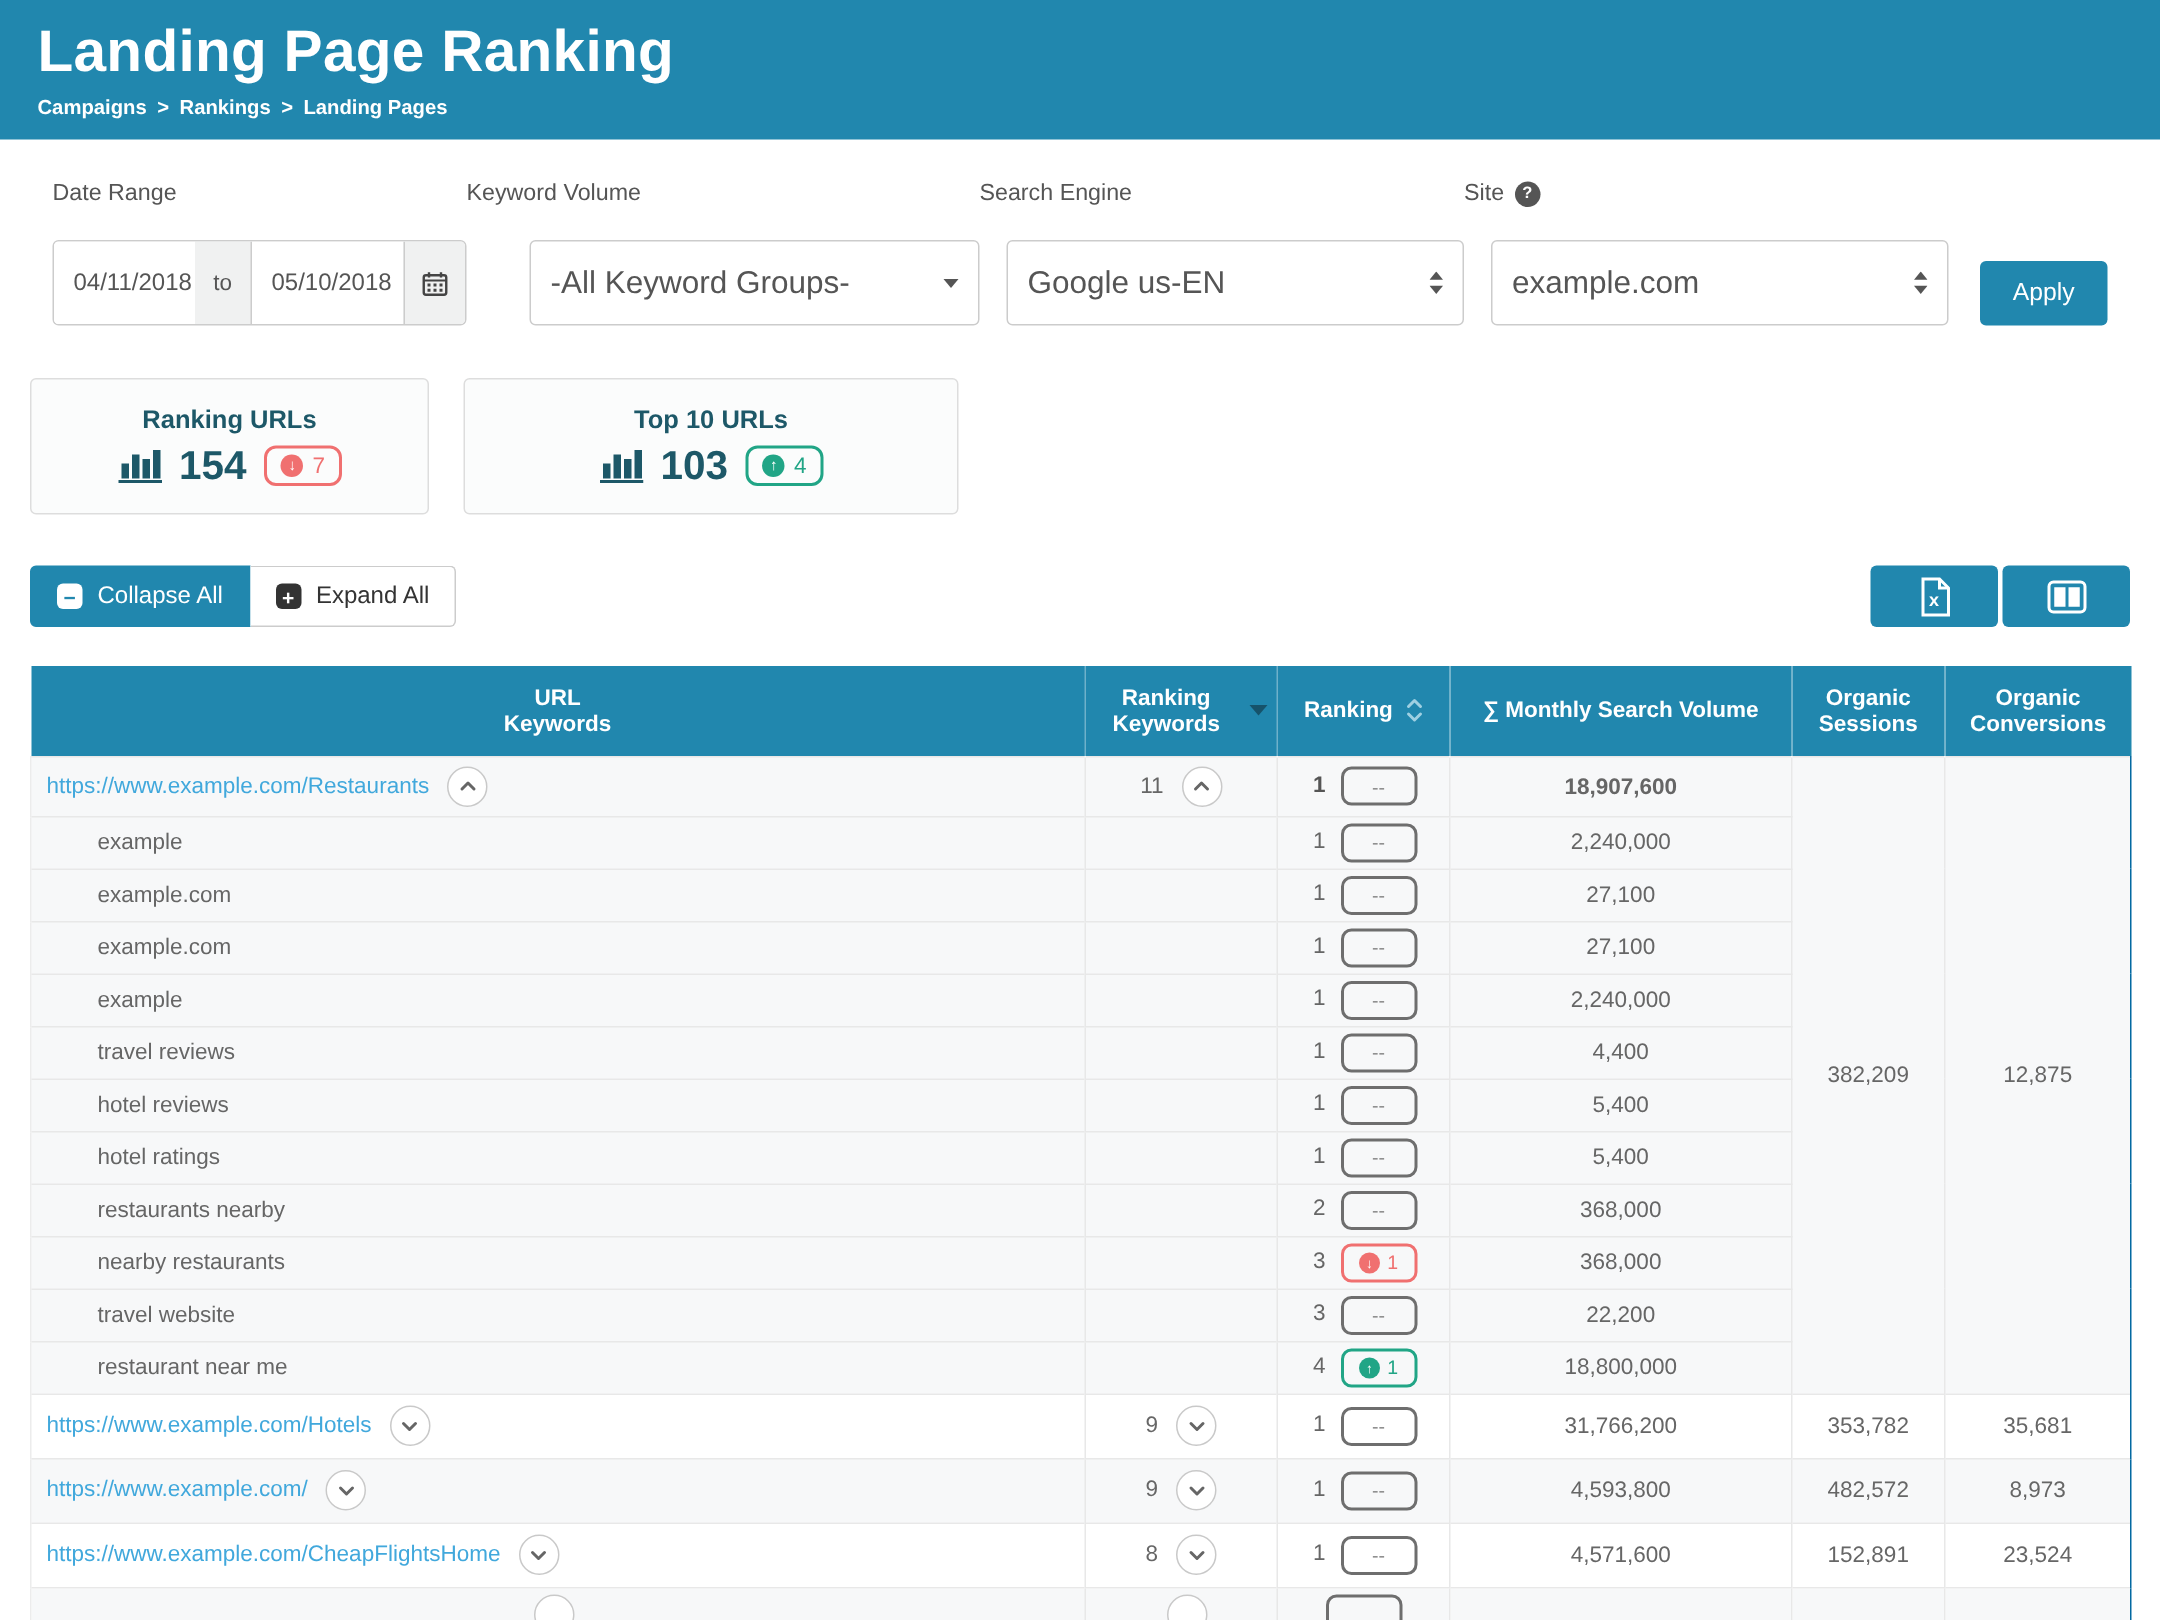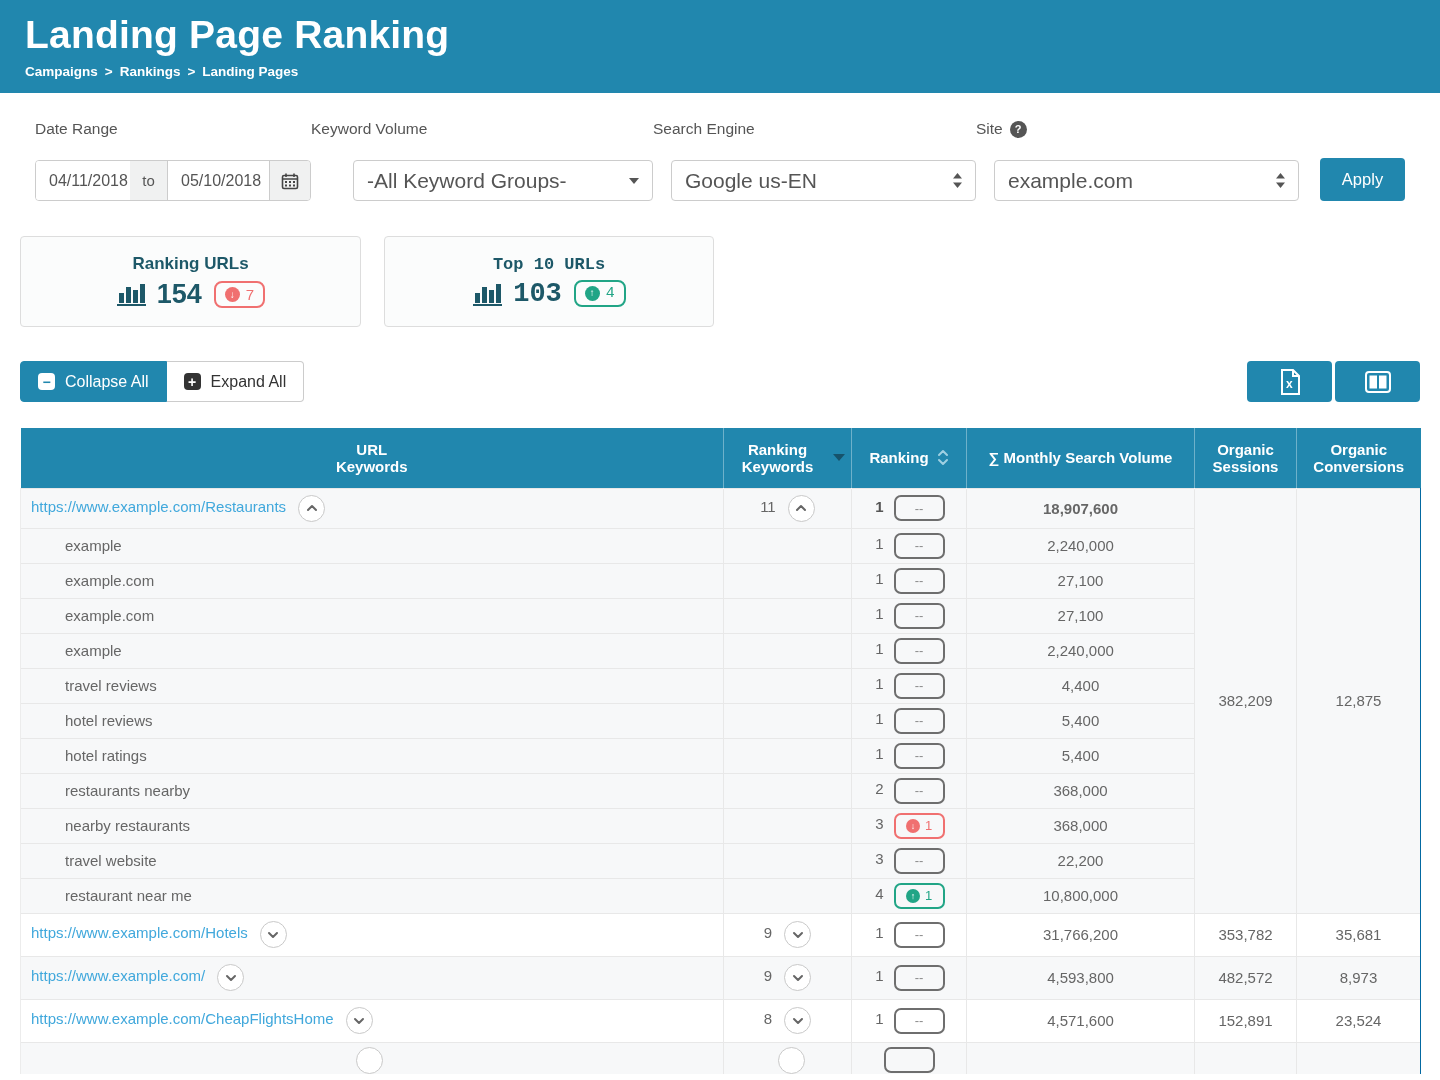--- a/index.html
+++ b/index.html
@@ -9,40 +9,40 @@
   
   .page-header { background:#2187AE; height:93px; padding:13px 0 0 25px; }
   .page-title { color:#fff; font-size:39px; font-weight:bold; letter-spacing:.2px; }
   .breadcrumb { color:#fff; font-size:13.5px; font-weight:bold; margin-top:7px; }
   .breadcrumb .sep { margin:0 7px; font-weight:bold; }
 
   
   .filters { display:flex; align-items:flex-end; margin:0 35px; padding-top:27px; }
   .fgroup { display:flex; flex-direction:column; }
   .flabel { font-size:15.5px; color:#555; margin-bottom:22px; display:flex; align-items:center; }
-  .ctrl-h { height:41px; }
+  .ctrl-h { height:57px; }
   .dgroup { display:flex; border:1px solid #ccc; border-radius:4px; overflow:hidden; background:#fff; width:276px; }
   .dgroup input { border:none; outline:none; font-family:inherit; font-size:16px; color:#555; padding:0 0 0 13px; width:94px; background:#fff; }
   .dgroup input.to-in { width:101px; }
   .addon { background:#f0f1f1; border-left:1px solid #ccc; border-right:1px solid #ccc; display:flex; align-items:center; justify-content:center; font-size:15px; color:#555; }
   .addon.to-word { width:38px; border-left:none; }
   .addon.cal { width:41px; border-right:none; }
   .sel { border:1px solid #ccc; border-radius:4px; background:#fff; display:flex; align-items:center; justify-content:space-between; padding:0 13px; font-size:21px; color:#555; cursor:pointer; }
   .w-kg { width:300px; margin-left:42px; }
   .w-se { width:305px; margin-left:18px; }
   .w-site { width:305px; margin-left:18px; }
   .tri-down { width:0; height:0; border-left:5px solid transparent; border-right:5px solid transparent; border-top:6px solid #555; }
   .help-ico { width:17px; height:17px; border-radius:50%; background:#555; color:#fff; font-size:11px; font-weight:bold; display:inline-flex; align-items:center; justify-content:center; margin-left:7px; }
   .apply-btn { margin-left:21px; width:105px; height:43px; background:#2187AE; color:#fff; border:none; border-radius:4px; font-size:16.5px; font-family:inherit; cursor:pointer; }
 
   
   .cards { display:flex; margin:35px 20px 0; }
-  .card { width:341px; height:91px; border:1px solid #ddd; border-radius:4px; background:#fbfcfc;
+  .card { width:266px; height:91px; border:1px solid #ddd; border-radius:4px; background:#fbfcfc;
     display:flex; flex-direction:column; align-items:center; justify-content:center; }
-  .card + .card { margin-left:23px; width:330px;font-family:Liberation Mono, monospace; }
+  .card + .card { margin-left:23px; width:330px; }
   .card-title { color:#1D5868; font-size:17px; font-weight:bold; }
   .card-row { display:flex; align-items:center; margin-top:5px; }
   .card-value { color:#1D5868; font-size:27px; font-weight:bold; margin:0 12px 0 11px; }
   .pill { border:2px solid; border-radius:8px; padding:3px 9px; display:flex; align-items:center; font-size:15px; }
   .pill .ci { margin-right:6px; }
   .pill.red { border-color:#F07070; color:#F07070; }
   .pill.green { border-color:#21A586; color:#21A586; }
   .ci { width:15px; height:15px; border-radius:50%; color:#fff; font-size:10px; display:inline-flex; align-items:center; justify-content:center; }
   .ci.down { background:#F07070; }
   .ci.up { background:#21A586; }
@@ -366,21 +366,21 @@
           </span></td>
       <td class="c-center">22,200</td>
     </tr>
     <tr class="stripe row-h35">
       <td class="c-kw">restaurant near me</td>
         <td></td>
       <td class="c-center"><span class="rnum">4</span><span class="box green">
             <span class="ci up">↑</span>
             <span>1</span>
           </span></td>
-      <td class="c-center">10,800,000</td>
+      <td class="c-center">18,800,000</td>
     </tr>
 
     <tr class="row-h43">
       <td class="c-url">
         <a class="url-link">https://www.example.com/Hotels</a>
         <button class="circ">
             <svg width="12" height="8" viewBox="0 0 12 8">
               <polyline points="2,2 6,6 10,2" fill="none" stroke="#666" stroke-width="2" stroke-linecap="round" stroke-linejoin="round"></polyline>
             </svg>
           </button>

